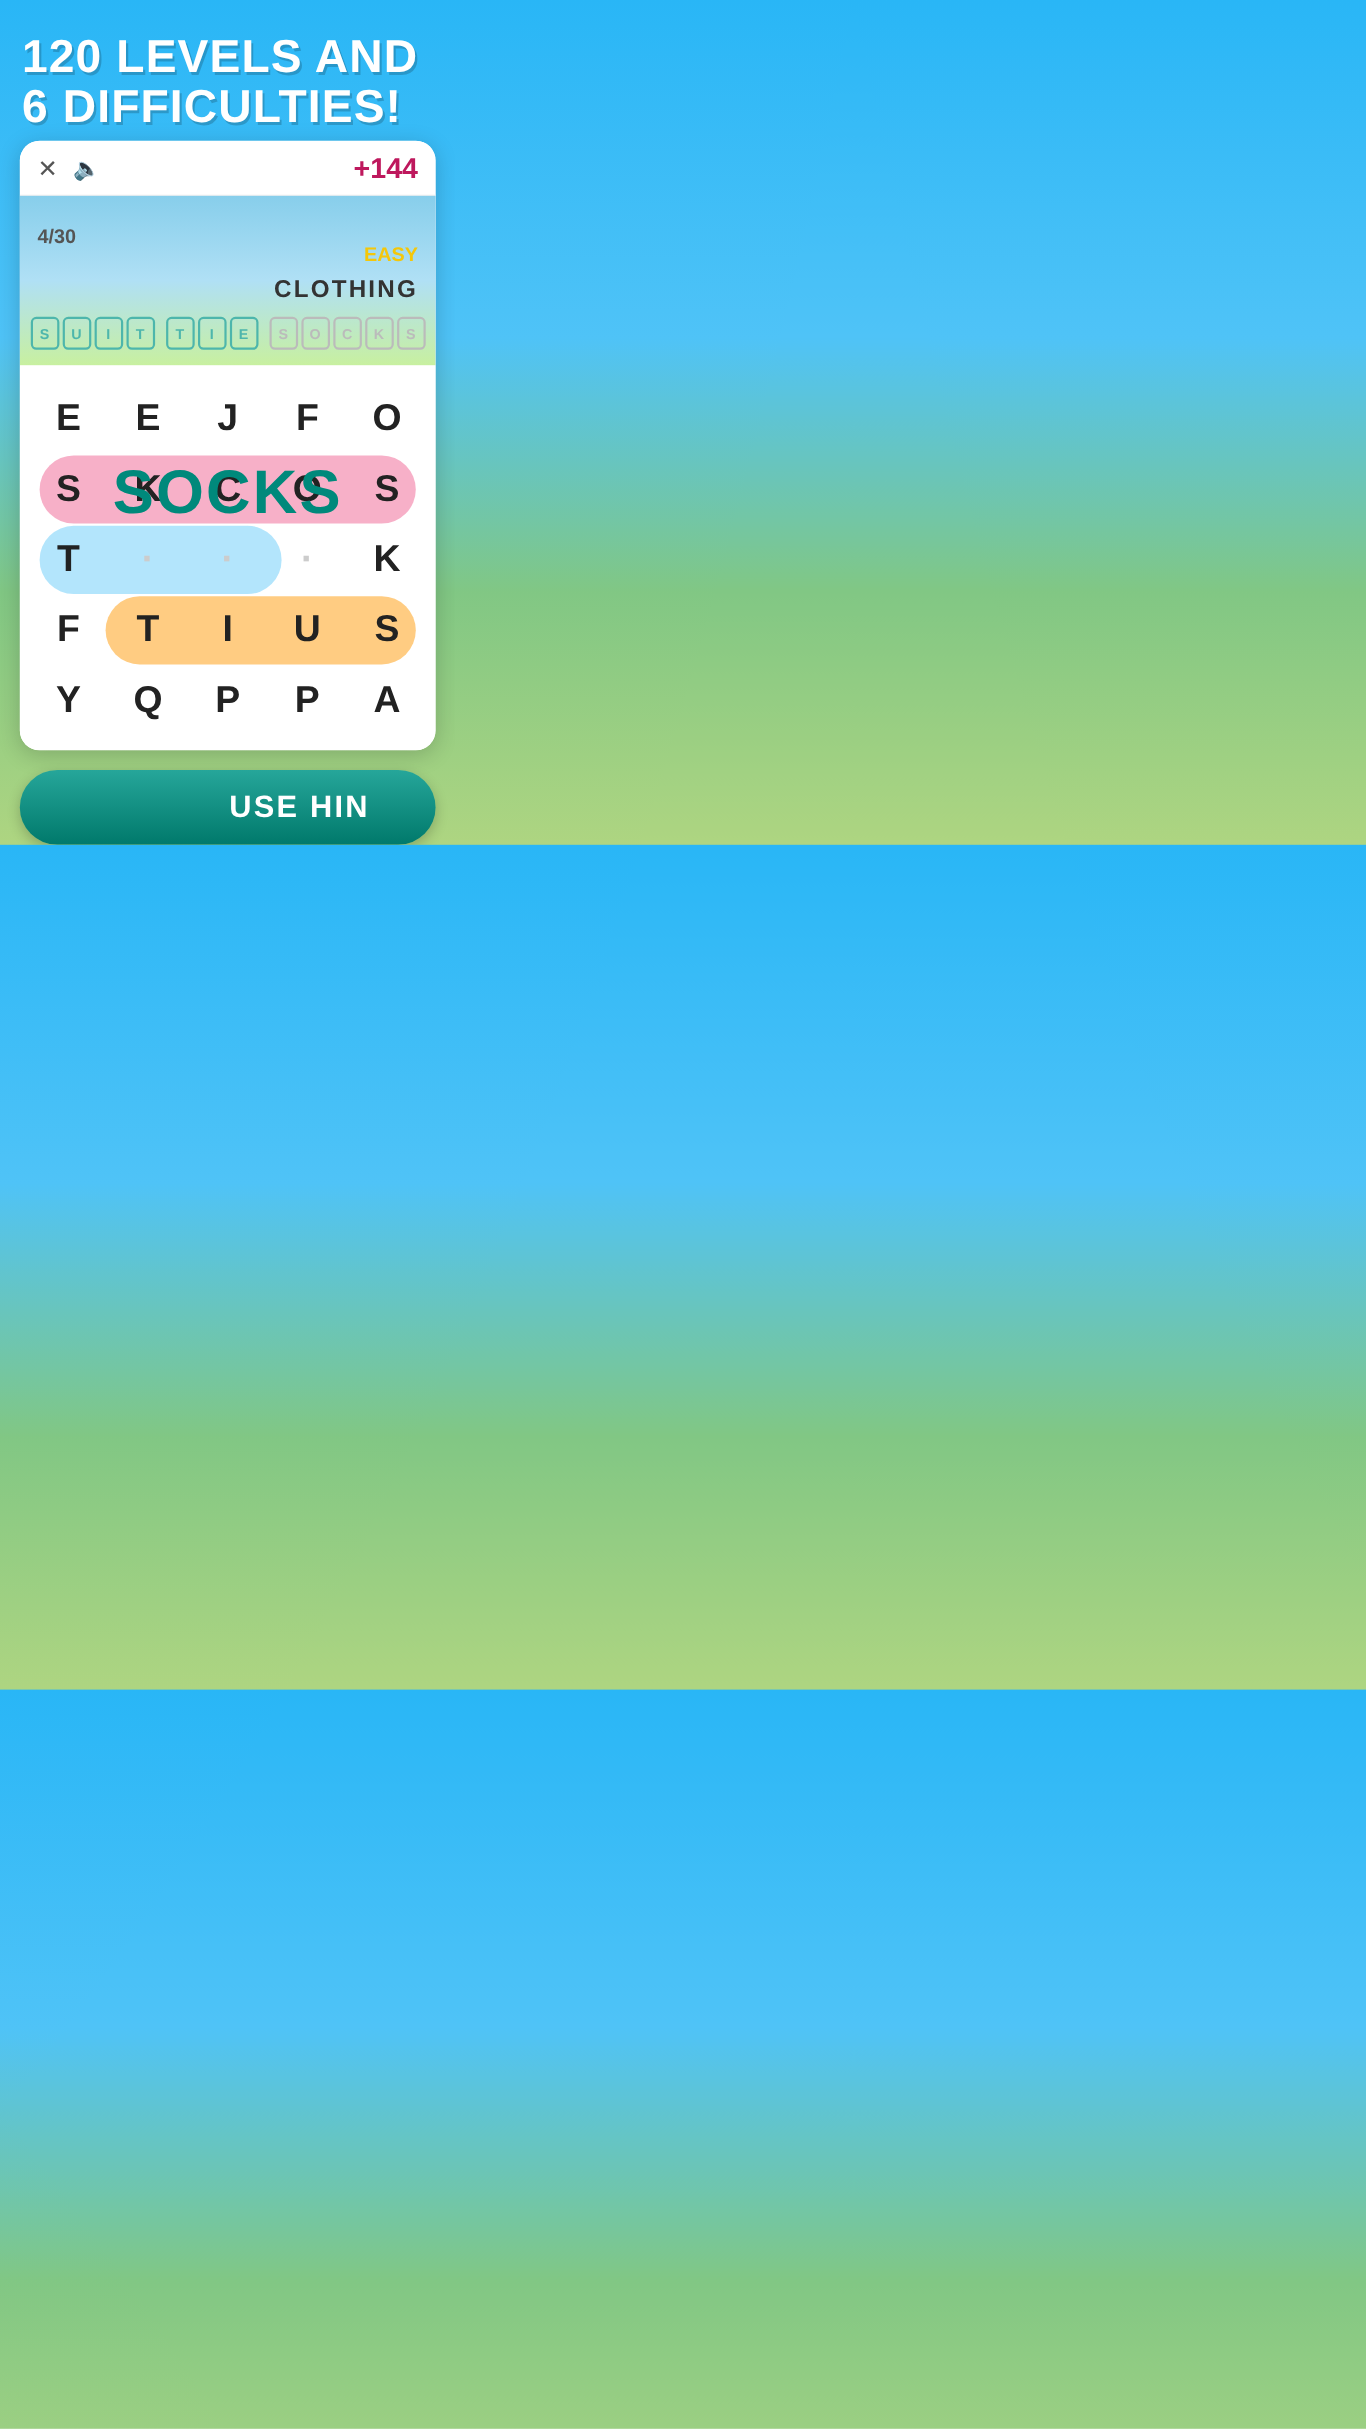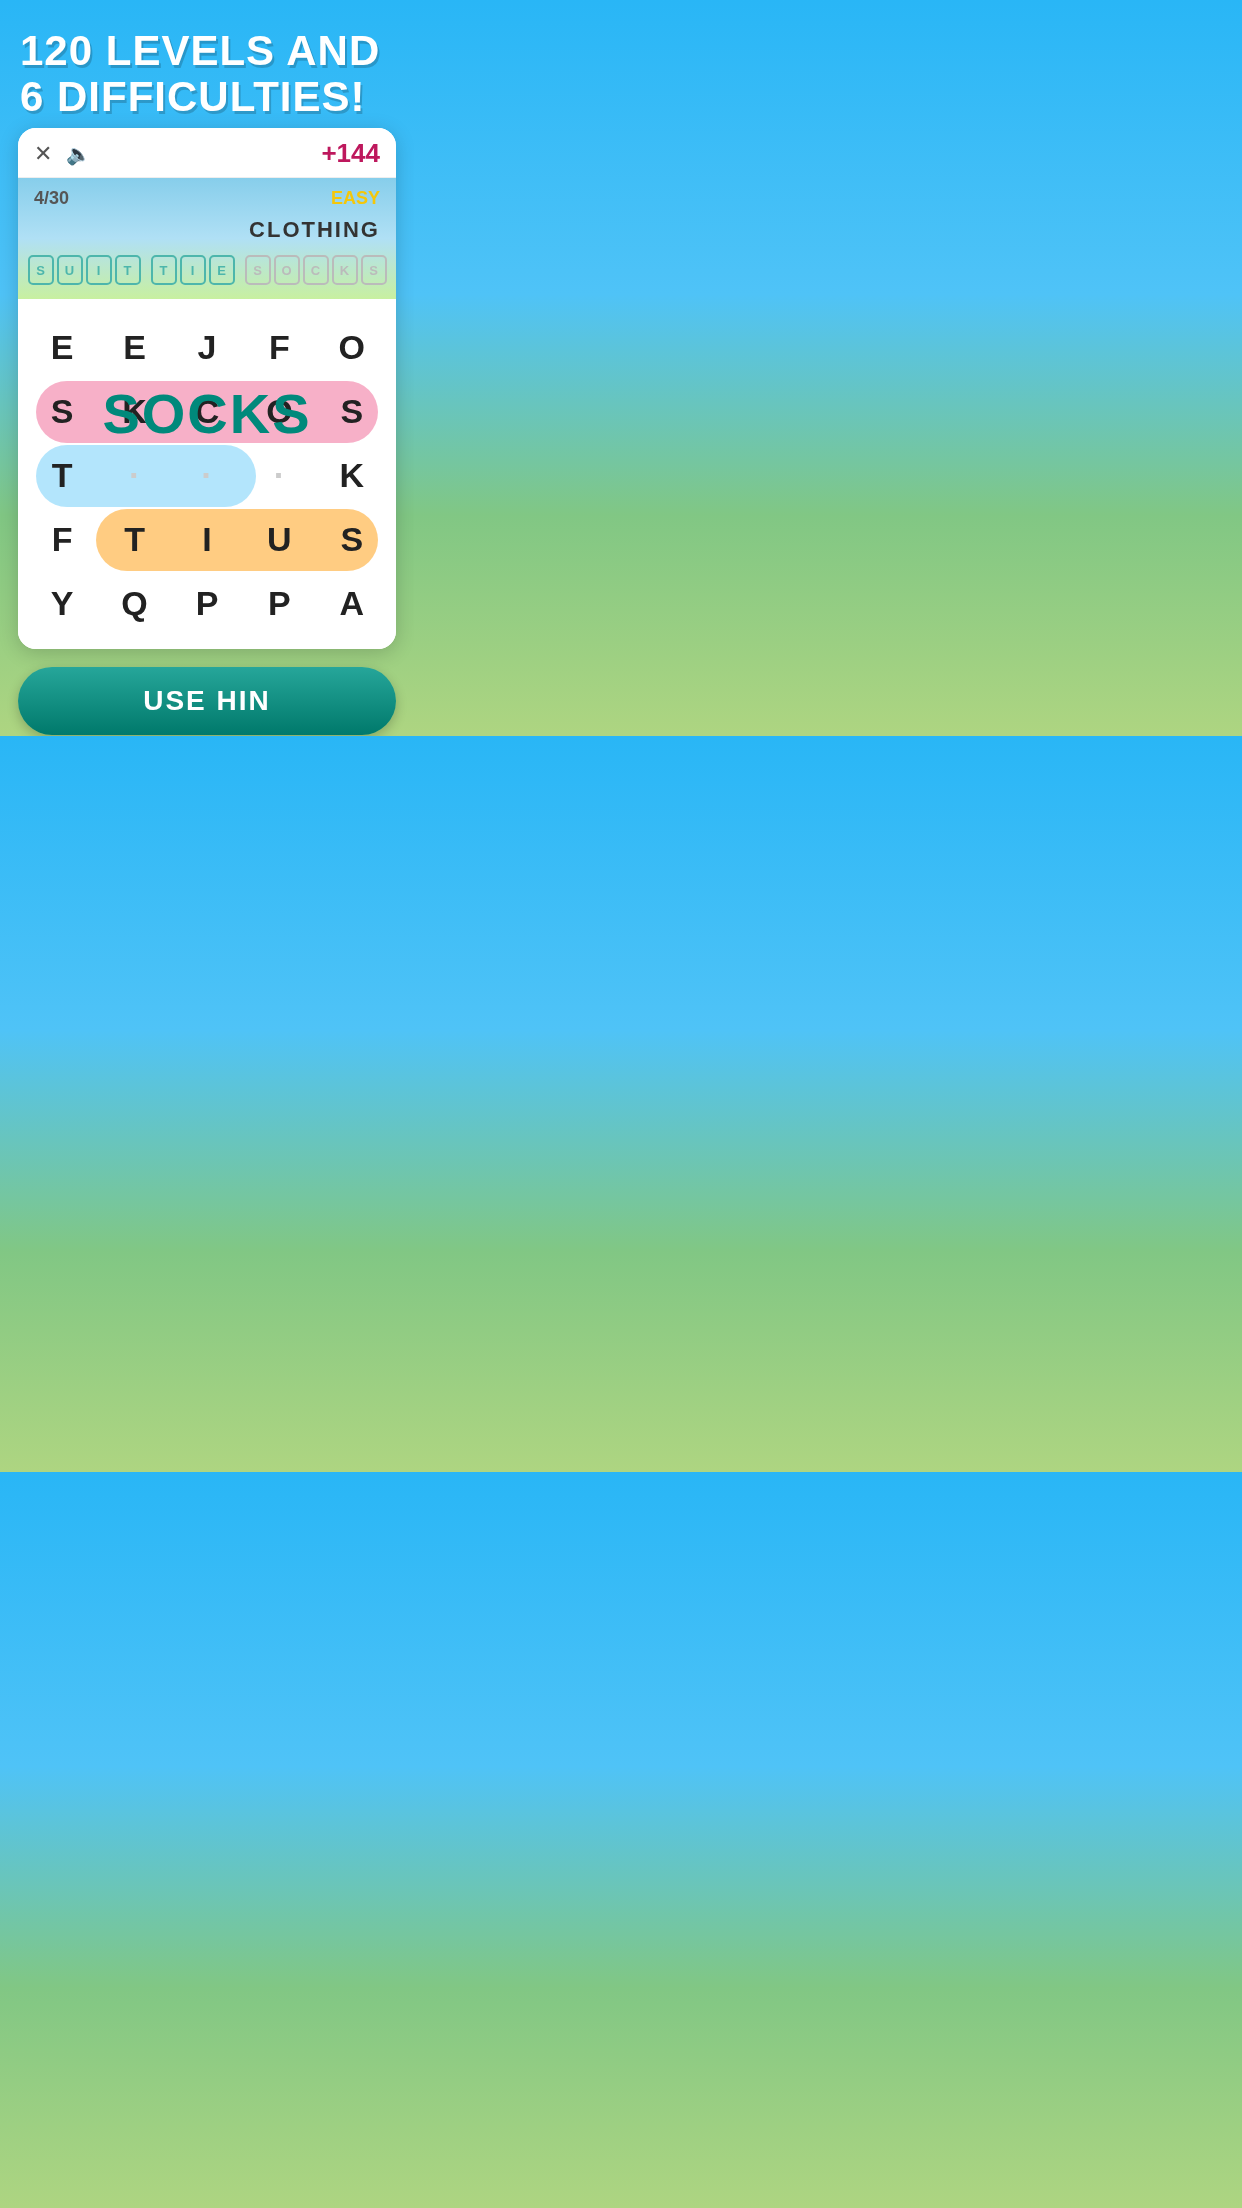--- a/index.html
+++ b/index.html
@@ -88,20 +88,21 @@
     .level-text {
       font-size: 18px;
       font-weight: 700;
       color: #555;
     }
 
     .difficulty-badge {
       font-size: 18px;
       font-weight: 900;
       color: #f4c70a;
+      margin-top: 33px;
     }
 
     .category-label {
       text-align: right;
       font-size: 22px;
       font-weight: 700;
       color: #333;
       letter-spacing: 2px;
       margin-bottom: 12px;
     }
@@ -236,21 +237,21 @@
       color: #fff;
       font-size: 28px;
       font-weight: 900;
       border: none;
       border-radius: 50px;
       padding: 18px 60px;
       cursor: pointer;
       letter-spacing: 2px;
       box-shadow: 0 4px 12px rgba(0,0,0,0.22);
       width: 100%;
-      text-align: center;
+      text-align: right;
     }
   </style>
 </head>
 <body>
 
 <div class="top-header">
   <div class="top-title">
     <span>120 LEVELS AND</span><br>
     <span>6 DIFFICULTIES!</span>
   </div>

